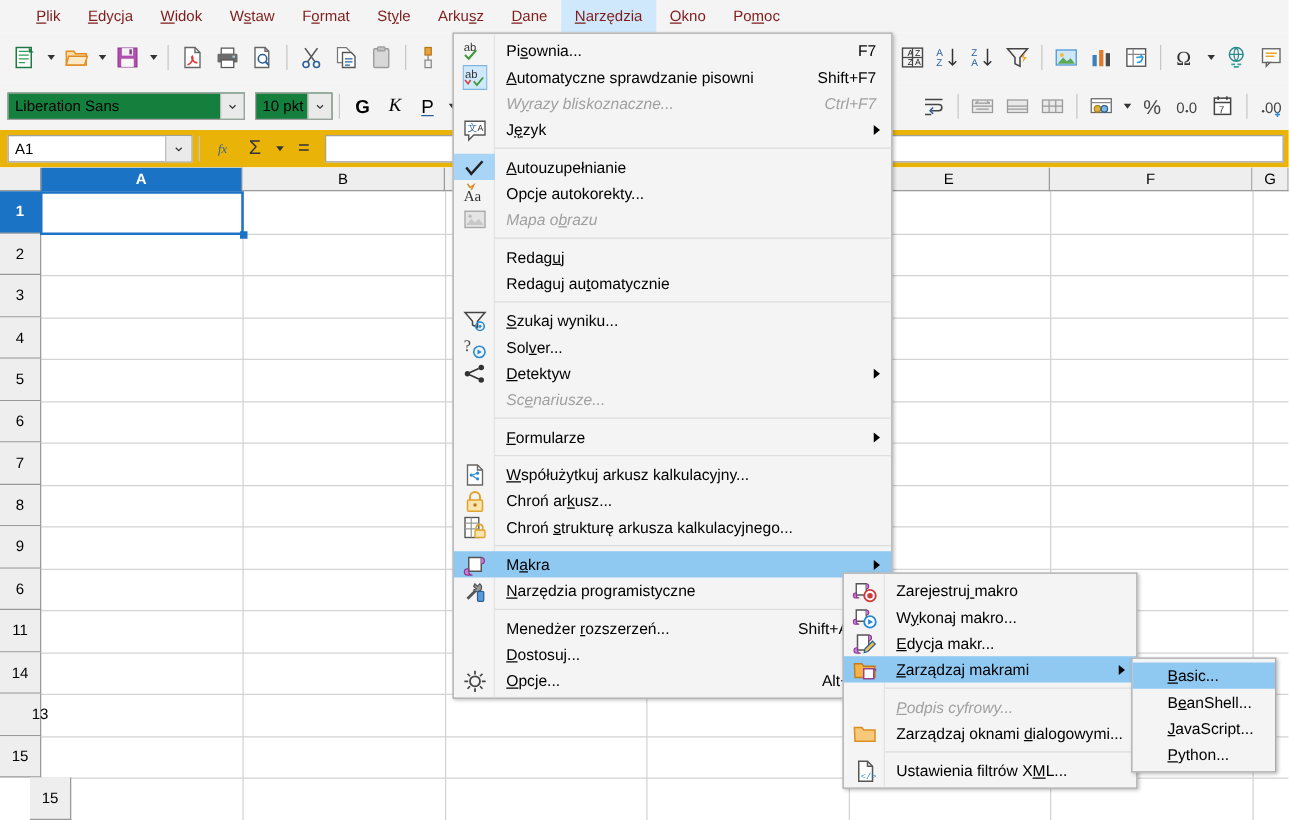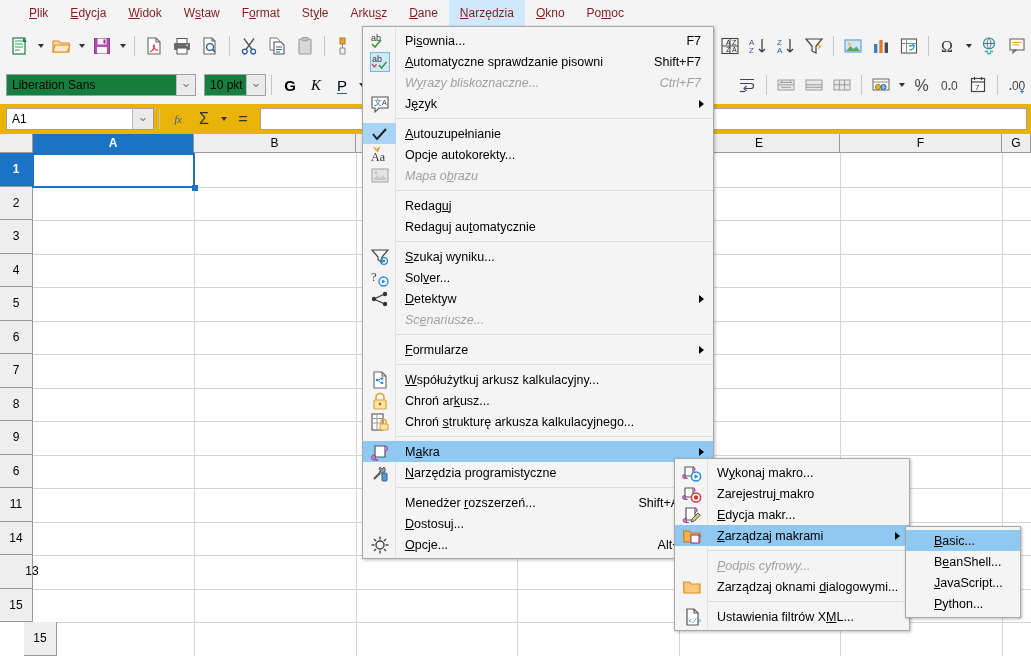--- a/index.html
+++ b/index.html
@@ -778,37 +778,37 @@
     </div>
 
   <div class="menu" id="menu-macros">
     <div class="menu-icon-rail"></div>
   <div class="mi">
         <div class="mi-ic">
           <svg class="ic" viewBox="0 0 20 20" xmlns="http://www.w3.org/2000/svg">
             <path d="M3 4h8v9H3z" fill="#fff" stroke="#555" stroke-width="1.1"></path>
             <path d="M11 4c1.2 0 2 .8 2 2s-.8 2-2 2" fill="#c77fd6" stroke="#8e3a8e" stroke-width="0.9"></path>
             <path d="M3 13c0 1.6 1.2 2.4 2.4 2.4H2.6C1.4 15.4.6 14.6.6 13.4S1.4 11.4 2.6 11.4H3z" fill="#c77fd6" stroke="#8e3a8e" stroke-width="0.9"></path>
-            <circle cx="14" cy="13.5" r="4.6" fill="#fff" stroke="#2a8ad6" stroke-width="1.5"></circle>
-            <path d="M12.5 11.2l4 2.3-4 2.3z" fill="#2a8ad6"></path>
-          </svg>
-        </div>
-        <div class="mi-label">W<u>y</u>konaj makro...</div>
+            <circle cx="14" cy="13.5" r="4.6" fill="#fff" stroke="#d03a3a" stroke-width="1.5"></circle>
+            <circle cx="14" cy="13.5" r="2.2" fill="#d03a3a"></circle>
+          </svg>
+        </div>
+        <div class="mi-label">Zarejestruj<u> </u>makro</div>
       </div>
       <div class="mi">
         <div class="mi-ic">
           <svg class="ic" viewBox="0 0 20 20" xmlns="http://www.w3.org/2000/svg">
             <path d="M3 4h8v9H3z" fill="#fff" stroke="#555" stroke-width="1.1"></path>
             <path d="M11 4c1.2 0 2 .8 2 2s-.8 2-2 2" fill="#c77fd6" stroke="#8e3a8e" stroke-width="0.9"></path>
             <path d="M3 13c0 1.6 1.2 2.4 2.4 2.4H2.6C1.4 15.4.6 14.6.6 13.4S1.4 11.4 2.6 11.4H3z" fill="#c77fd6" stroke="#8e3a8e" stroke-width="0.9"></path>
-            <circle cx="14" cy="13.5" r="4.6" fill="#fff" stroke="#d03a3a" stroke-width="1.5"></circle>
-            <circle cx="14" cy="13.5" r="2.2" fill="#d03a3a"></circle>
-          </svg>
-        </div>
-        <div class="mi-label">Zarejestruj<u> </u>makro</div>
+            <circle cx="14" cy="13.5" r="4.6" fill="#fff" stroke="#2a8ad6" stroke-width="1.5"></circle>
+            <path d="M12.5 11.2l4 2.3-4 2.3z" fill="#2a8ad6"></path>
+          </svg>
+        </div>
+        <div class="mi-label">W<u>y</u>konaj makro...</div>
       </div>
       <div class="mi">
         <div class="mi-ic">
           <svg class="ic" viewBox="0 0 20 20" xmlns="http://www.w3.org/2000/svg">
             <path d="M4 3h9v12H4z" fill="#fff" stroke="#555" stroke-width="1.2"></path>
             <path d="M13 3c1.3 0 2.2.9 2.2 2.2S14.3 7.4 13 7.4" fill="#c77fd6" stroke="#8e3a8e" stroke-width="0.9"></path>
             <path d="M4 15c0 1.7 1.3 2.6 2.6 2.6H3.5c-1.3 0-2.3-.9-2.3-2.2S2.2 13.2 3.5 13.2H4z" fill="#c77fd6" stroke="#8e3a8e" stroke-width="0.9"></path>
             <path d="M10 14l6-6 2.2 2.2-6 6-2.8.8z" fill="#f0c24a" stroke="#2a6099" stroke-width="1"></path>
           </svg>
         </div>

